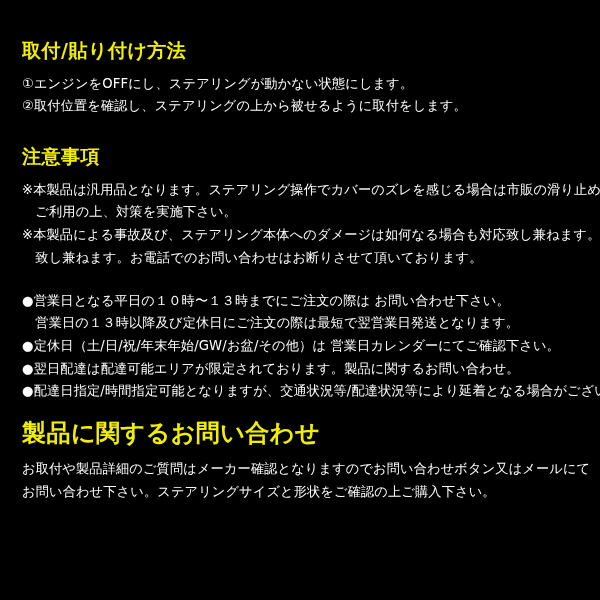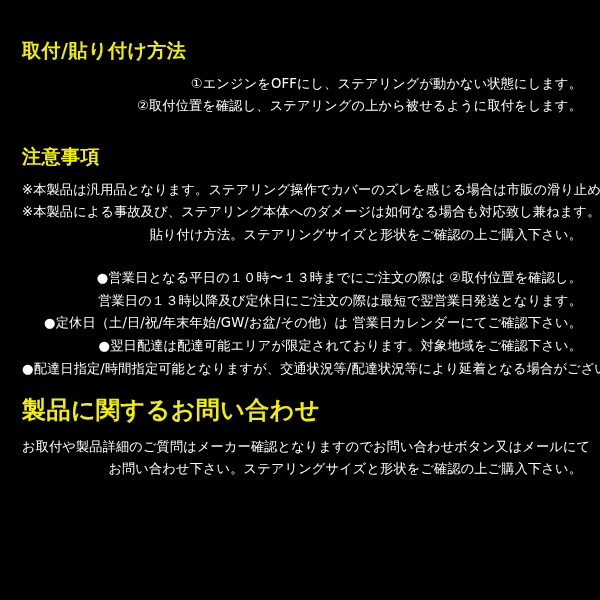--- a/index.html
+++ b/index.html
@@ -39,21 +39,20 @@
     font-weight: bold;
     letter-spacing: 0.5px;
     line-height: 1.35;
     margin: 0 0 9px 4px;
   }
   .sec-title.small {
     font-size: 24px;
   }
   .lines {
     margin: 0 0 0 4px;
-    text-align: right;
   }
   .line {
     color: #ffffff;
     font-size: 13.2px;
     line-height: 1.72;
     white-space: pre;
     letter-spacing: 0.15px;
   }
   .gap-lg { height: 22px; }
   .gap-md { height: 16px; }
@@ -72,33 +71,34 @@
         <div class="line">②取付位置を確認し、ステアリングの上から被せるように取付をします。</div>
       </div>
     </div>
 
     <div class="gap-lg"></div>
 
     <div class="section">
       <div class="sec-title">注意事項</div>
       <div class="lines">
         <div class="line">※本製品は汎用品となります。ステアリング操作でカバーのズレを感じる場合は市販の滑り止めを</div>
+        <div class="line">　ご利用の上、対策を実施下さい。</div>
         <div class="line">※本製品による事故及び、ステアリング本体へのダメージは如何なる場合も対応致し兼ねます。</div>
-        <div class="line">　貼り付け方法。ステアリングサイズと形状をご確認の上ご購入下さい。</div>
+        <div class="line">　致し兼ねます。お電話でのお問い合わせはお断りさせて頂いております。</div>
       </div>
     </div>
 
     <div class="gap-md"></div>
 
     <div class="section">
       <div class="lines">
-        <div class="line">●営業日となる平日の１０時〜１３時までにご注文の際は ②取付位置を確認し。</div>
+        <div class="line">●営業日となる平日の１０時〜１３時までにご注文の際は お問い合わせ下さい。</div>
         <div class="line">　営業日の１３時以降及び定休日にご注文の際は最短で翌営業日発送となります。</div>
         <div class="line">●定休日（土/日/祝/年末年始/GW/お盆/その他）は 営業日カレンダーにてご確認下さい。</div>
-        <div class="line">●翌日配達は配達可能エリアが限定されております。対象地域をご確認下さい。</div>
+        <div class="line">●翌日配達は配達可能エリアが限定されております。製品に関するお問い合わせ。</div>
         <div class="line">●配達日指定/時間指定可能となりますが、交通状況等/配達状況等により延着となる場合がございます。</div>
       </div>
     </div>
 
     <div class="gap-sm"></div>
 
     <div class="section">
       <div class="sec-title small">製品に関するお問い合わせ</div>
       <div class="lines">
         <div class="line">お取付や製品詳細のご質問はメーカー確認となりますのでお問い合わせボタン又はメールにて</div>

